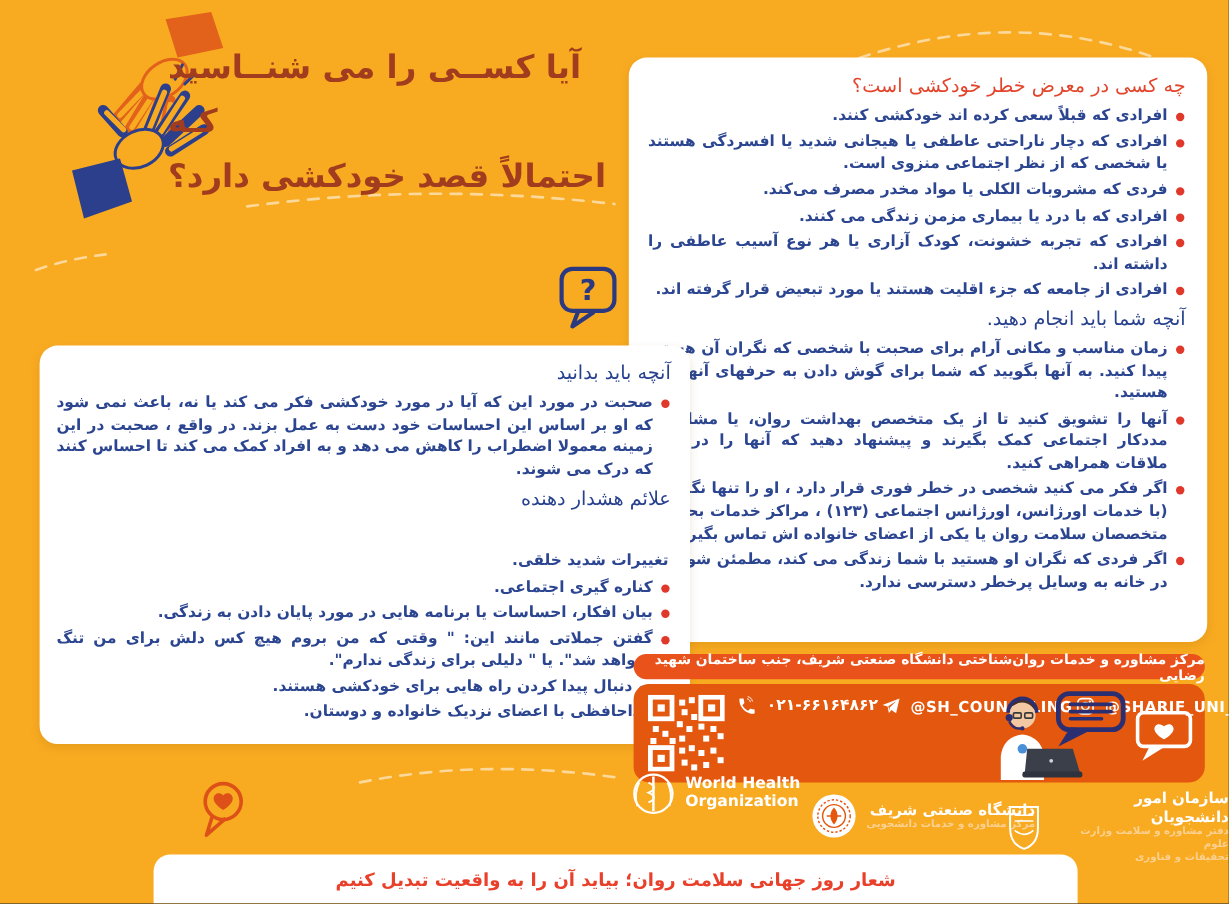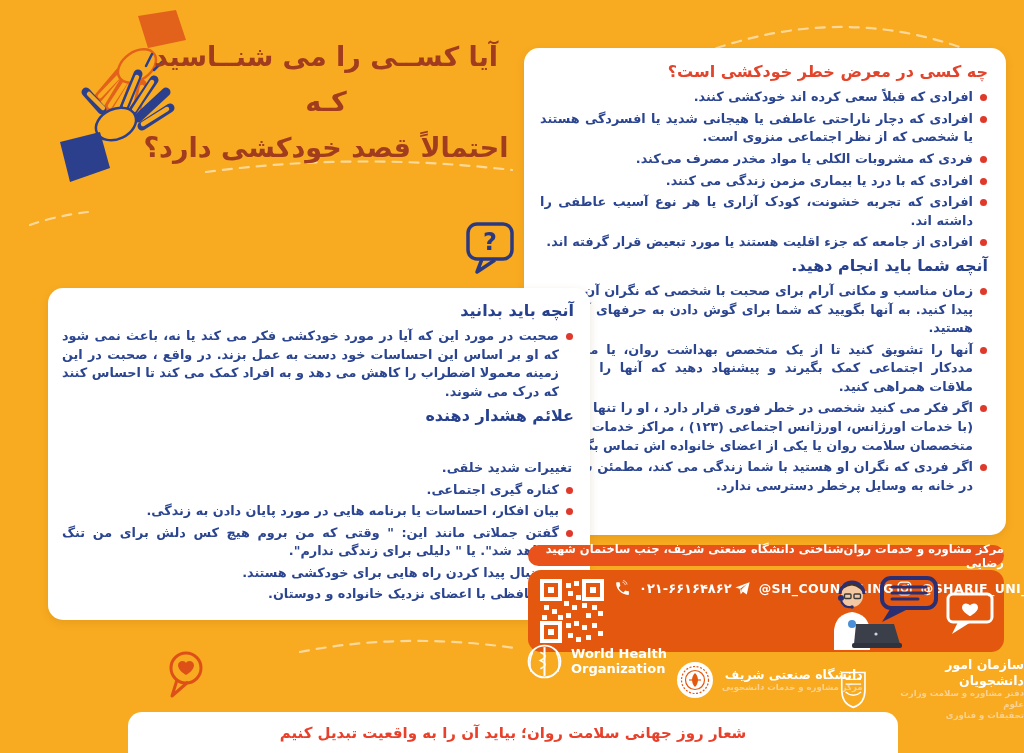--- a/index.html
+++ b/index.html
@@ -6,35 +6,35 @@
   .poster{
     position:relative;width:1024px;height:753px;overflow:hidden;
     background:#F8AB21;
     font-family:"DejaVu Sans",sans-serif;
   }
   .abs{position:absolute;}
   
   svg.dashes{position:absolute;inset:0;pointer-events:none;}
   
   .title{
-    left:140px;top:34px;width:372px;text-align:center;direction:rtl;
+    left:140px;top:34px;width:372px;text-align:left;direction:rtl;
     color:#A23C1E;font-weight:800;font-size:27px;line-height:1.68;
   }
   .intro{
     left:52px;top:190px;width:410px;direction:rtl;text-align:justify;
     color:#ffffff;font-weight:700;font-size:14.5px;line-height:1.72;
   }
   
   .card{
     background:#ffffff;border-radius:15px;direction:rtl;box-sizing:border-box;
     box-shadow:0 3px 8px rgba(140,80,0,.15);overflow:hidden;
   }
   .card-right{left:524px;top:48px;width:482px;height:487px;padding:13px 18px 10px 16px;}
-  .card-left {left:48px;top:288px;width:542px;height:332px;padding:12px 16px 10px 14px;}
-  .card h3{margin:0 0 5px 0;font-size:16px;font-weight:700;line-height:1.4;}
+  .card-left {left:33px;top:288px;width:542px;height:332px;padding:12px 16px 10px 14px;}
+  .card h3{margin:0 0 5px 0;font-size:16px;font-weight:400;line-height:1.4;}
   .h-red {color:#E2452C;}
   .h-navy{color:#27418F;}
   .card ul{margin:0;padding:0;list-style:none;}
   .card li{
     position:relative;padding-right:15px;margin:0 0 3px 0;
     font-size:12.8px;font-weight:600;color:#2B4590;line-height:1.45;text-align:justify;
   }
   .card li.dot::before{
     content:"";position:absolute;right:1px;top:6px;width:7px;height:7px;
     border-radius:50%;background:#E0392B;

